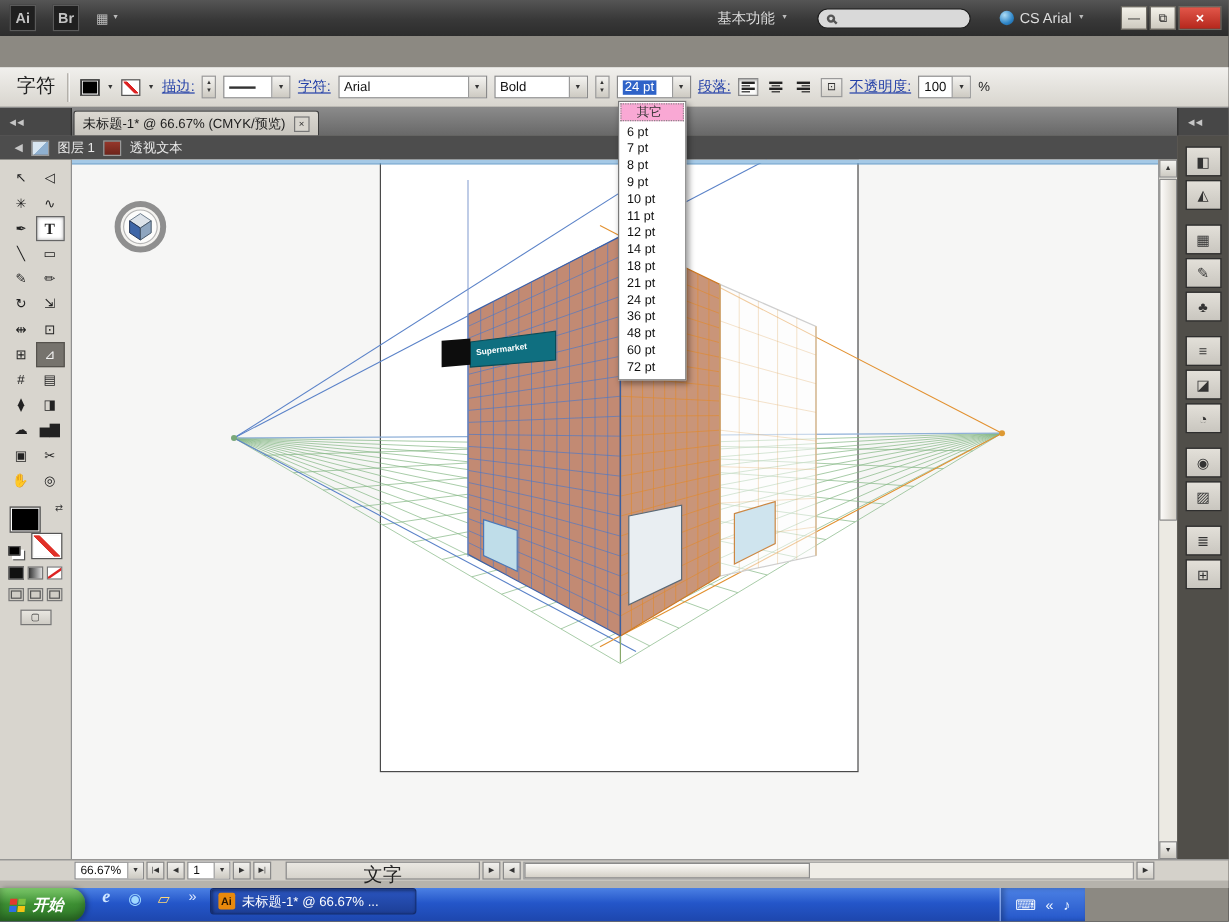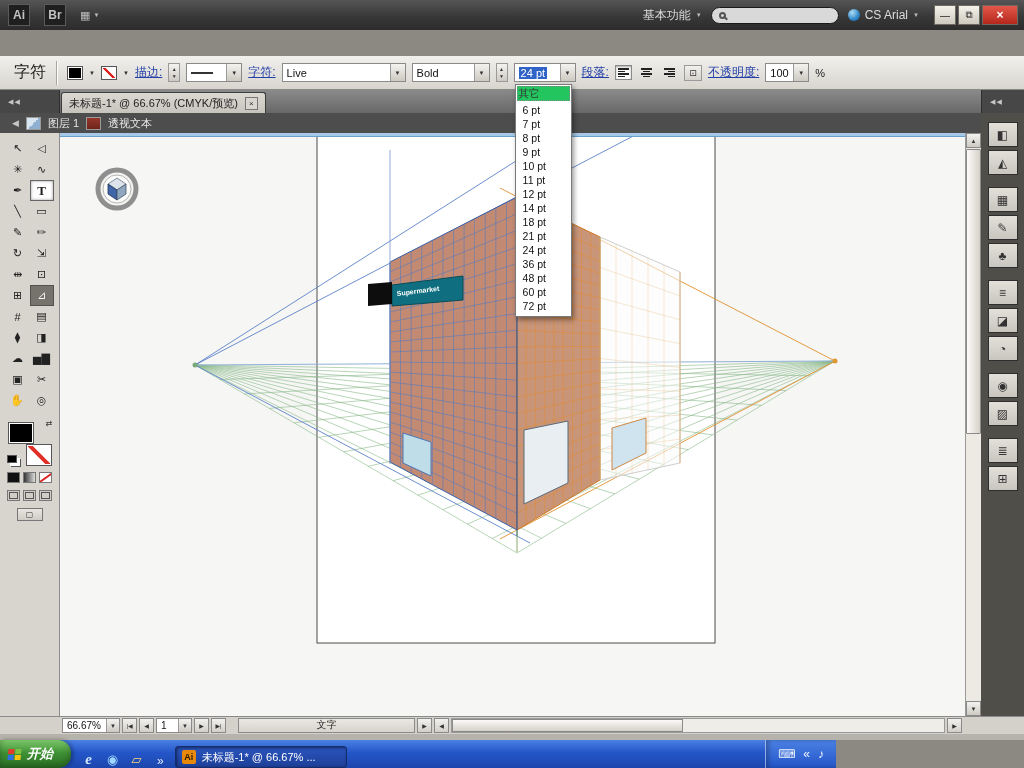--- a/index.html
+++ b/index.html
@@ -7,21 +7,21 @@
   body{font-family:"Liberation Sans","DejaVu Sans",sans-serif;background:#000}
   #app{position:relative;width:1024px;height:768px;overflow:hidden;background:#8c8982}
 
   
   .titlebar{position:absolute;left:0;top:0;width:1024px;height:30px;
     background:linear-gradient(#555,#383838 55%,#2c2c2c);display:flex;align-items:center;color:#ccc;z-index:60}
   .badge{width:22px;height:22px;background:#1f1f1f;border:1px solid #5a5a5a;color:#c2c2c2;
     font-weight:bold;font-size:12px;display:flex;align-items:center;justify-content:center;margin-left:8px}
   .badge.br{margin-left:14px}
   .ws-mini{margin-left:14px;display:flex;align-items:center;gap:3px;font-size:11px;color:#bbb}
-  .t-right{margin-left:auto;display:flex;align-items:center;gap:3px;padding-right:6px}
+  .t-right{margin-left:auto;display:flex;align-items:center;gap:18px;padding-right:6px}
   .tbtn{display:flex;align-items:center;gap:5px;color:#ddd;font-size:12px;padding:2px 6px}
   .tiny{font-size:6px;color:#bbb}
   .tiny.dk{color:#333}
   .search{width:128px;height:17px;background:#d9d9d9;border:1px solid #1a1a1a;border-radius:9px;
     display:flex;align-items:center;padding:0 7px}
   .mag{width:7px;height:7px;border:2px solid #555;border-radius:50%;position:relative}
   .mag::after{content:"";position:absolute;width:5px;height:2px;background:#555;transform:rotate(45deg);right:-4px;bottom:-2px}
   .cslive-dot{width:12px;height:12px;border-radius:50%;background:radial-gradient(circle at 35% 30%,#aedcf5,#2f86c8 60%,#14568e)}
   .winbtns{display:flex;gap:2px;margin-left:6px}
   .wbtn{width:22px;height:20px;background:linear-gradient(#f4f2ea,#cdc9be);border:1px solid #6d6a62;
@@ -59,21 +59,21 @@
   .alic.c i{margin:0 auto}
   .alic.r i{margin-left:auto}
   .alic.active{border:1px solid #8a8a8a;background:#fcfcfb;box-shadow:inset 0 1px 2px #aaa}
   .icon-btn{width:18px;height:16px;border:1px solid #9a9a9a;background:linear-gradient(#f2f1ee,#d6d3cc);
     font-size:9px;display:flex;align-items:center;justify-content:center;color:#333}
   .pct{font-size:11px;color:#222}
 
   
   .font-menu{position:absolute;left:0;top:20px;width:57px;background:#fff;border:1px solid #7a7a7a;
     box-shadow:2px 3px 5px rgba(0,0,0,.4);z-index:90;font-size:10.5px;padding:1px 1px 3px 1px}
-  .fm-other{height:15px;display:flex;align-items:center;padding-left:1px;border:1px dotted #888;color:#333;margin-bottom:2px;background:#22c55e}
+  .fm-other{height:15px;display:flex;align-items:center;padding-left:13px;border:1px dotted #888;color:#333;margin-bottom:2px;background:#f9a8d4}
   .fm-list{display:contents}
   .fm-item{height:14px;display:flex;align-items:center;padding-left:6px;color:#111}
 
   
   .tabbar{position:absolute;left:0;top:90px;width:1024px;height:23px;background:linear-gradient(#8a8a8a,#686868)}
   .cap{position:absolute;top:0;height:23px;background:#474747;color:#c6c6c6;font-size:7px;
     display:flex;align-items:center;padding-left:8px;letter-spacing:1px}
   .cap.left{left:0;width:60px;border-right:1px solid #2e2e2e}
   .cap.right{right:0;width:43px;border-left:1px solid #2e2e2e}
   .doc-tab{position:absolute;left:61px;top:2px;height:21px;background:linear-gradient(#dcd9d2,#c7c4bd);
@@ -131,30 +131,30 @@
     display:flex;align-items:center;justify-content:center;font-size:12px;color:#333}
   .dbtn.gap{margin-top:12px}
 
   
   .statusbar{position:absolute;left:0;top:716px;width:1024px;height:18px;background:#d4d1ca;border-top:1px solid #8a8a8a;
     display:flex;align-items:center;gap:2px;padding:0 62px;font-size:10px;z-index:40}
   .statusbar .combo{height:15px;font-size:10px}
   .statusbar .combo .arrow-btn{width:13px}
   .nbtn{min-width:15px;height:15px;border:1px solid #8a8a8a;background:linear-gradient(#f2f1ee,#d2cfc8);
     display:flex;align-items:center;justify-content:center;font-size:6px;color:#333;padding:0 1px}
-  .tool-status{width:177px;height:15px;margin-left:10px;border:1px solid #8a8a8a;
-    background:linear-gradient(#eae8e2,#d6d3cc);display:flex;align-items:flex-end;justify-content:center;font-size:10px;color:#222}
+  .tool-status{width:162px;height:15px;margin-left:10px;border:1px solid #8a8a8a;
+    background:linear-gradient(#eae8e2,#d6d3cc);display:flex;align-items:flex-start;justify-content:center;font-size:16px;color:#222}
   .hscroll{position:relative;height:15px;background:#efede7;border:1px solid #9a9a9a;flex:1}
   .hthumb{position:absolute;left:0;top:0;height:13px;width:47%;background:linear-gradient(#fbfaf7,#d5d1c8);border:1px solid #8a8a8a}
 
   .gapstrip{position:absolute;left:0;top:734px;width:1024px;height:6px;background:#b6b3ac}
 
   
-  .taskbar{position:absolute;left:0;top:740px;width:836px;height:28px;
-    background:linear-gradient(#4b80e4,#2456c9 45%,#1d46ad);display:flex;align-items:flex-end;z-index:70}
+  .taskbar{position:absolute;left:0;top:740px;width:904px;height:28px;
+    background:linear-gradient(#4b80e4,#2456c9 45%,#1d46ad);display:flex;align-items:flex-start;z-index:70}
   .start{height:28px;padding:0 18px 0 8px;background:linear-gradient(#7cc86a,#3d8f33 48%,#2f7a28);
     border-radius:0 13px 13px 0;color:#fff;font-weight:bold;font-style:italic;font-size:13px;
     display:flex;align-items:center;gap:6px;box-shadow:inset 0 -4px 7px rgba(0,0,0,.28),2px 0 4px rgba(0,0,0,.35)}
   .winflag{display:grid;grid-template-columns:6px 6px;grid-template-rows:5px 5px;gap:1px;transform:skew(-6deg)}
   .winflag i{display:block}
   .winflag .f1{background:#e23a2e}.winflag .f2{background:#7bc043}.winflag .f3{background:#2e6fe2}.winflag .f4{background:#f4c413}
   .ql{display:flex;align-items:center;gap:7px;padding:0 9px}
   .qlitem{width:17px;height:17px;display:flex;align-items:center;justify-content:center;font-size:13px;color:#eaf2ff}
   .qlitem:nth-of-type(1){font-family:"Liberation Serif",serif;font-style:italic;font-weight:bold;color:#cfe6ff;font-size:15px}
   .qlitem:nth-of-type(2){color:#9fd8ff}
@@ -215,21 +215,21 @@
     <span class="spin">
         <i>▲</i>
         <i>▼</i>
       </span>
     <span class="combo w54">
       <span class="swline"></span>
       <span class="arrow-btn">▼</span>
     </span>
     <a class="link">字符:</a>
     <span class="combo w120">
-      <span>Live</span>
+      <span>Arial</span>
       <span class="arrow-btn">▼</span>
     </span>
     <span class="combo w76">
       <span>Bold</span>
       <span class="arrow-btn">▼</span>
     </span>
     <span class="spin">
         <i>▲</i>
         <i>▼</i>
       </span>

